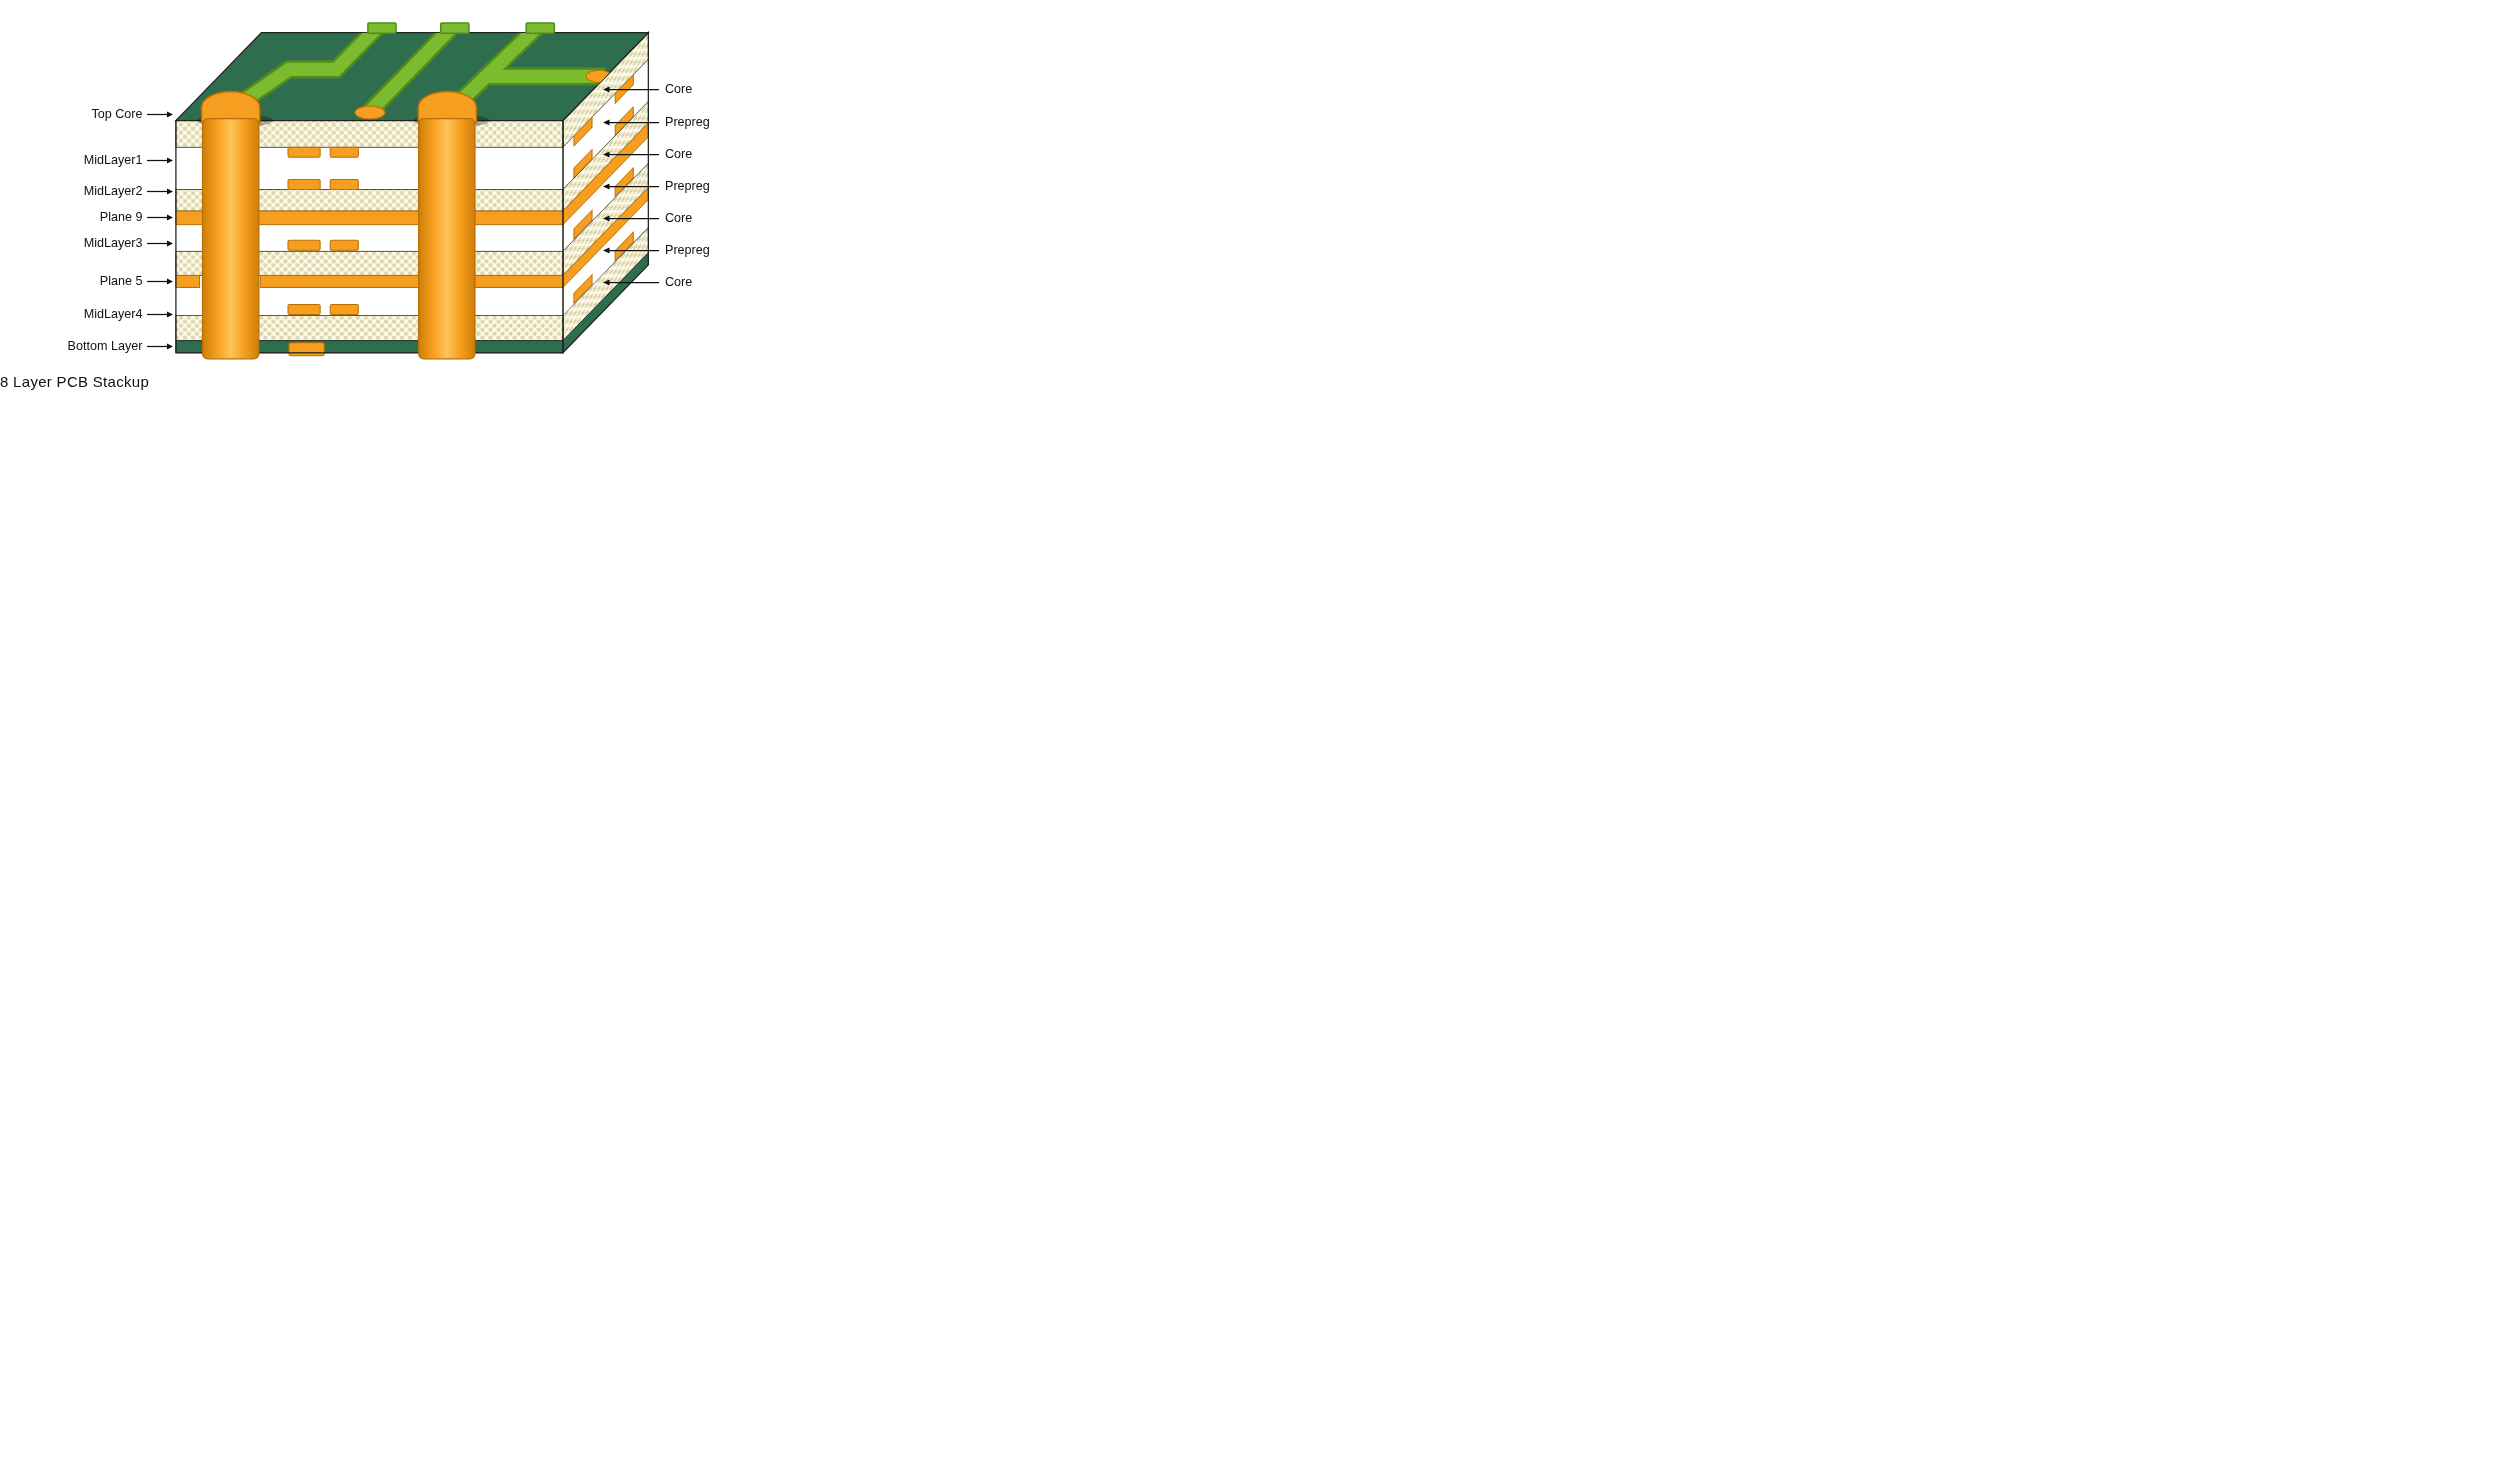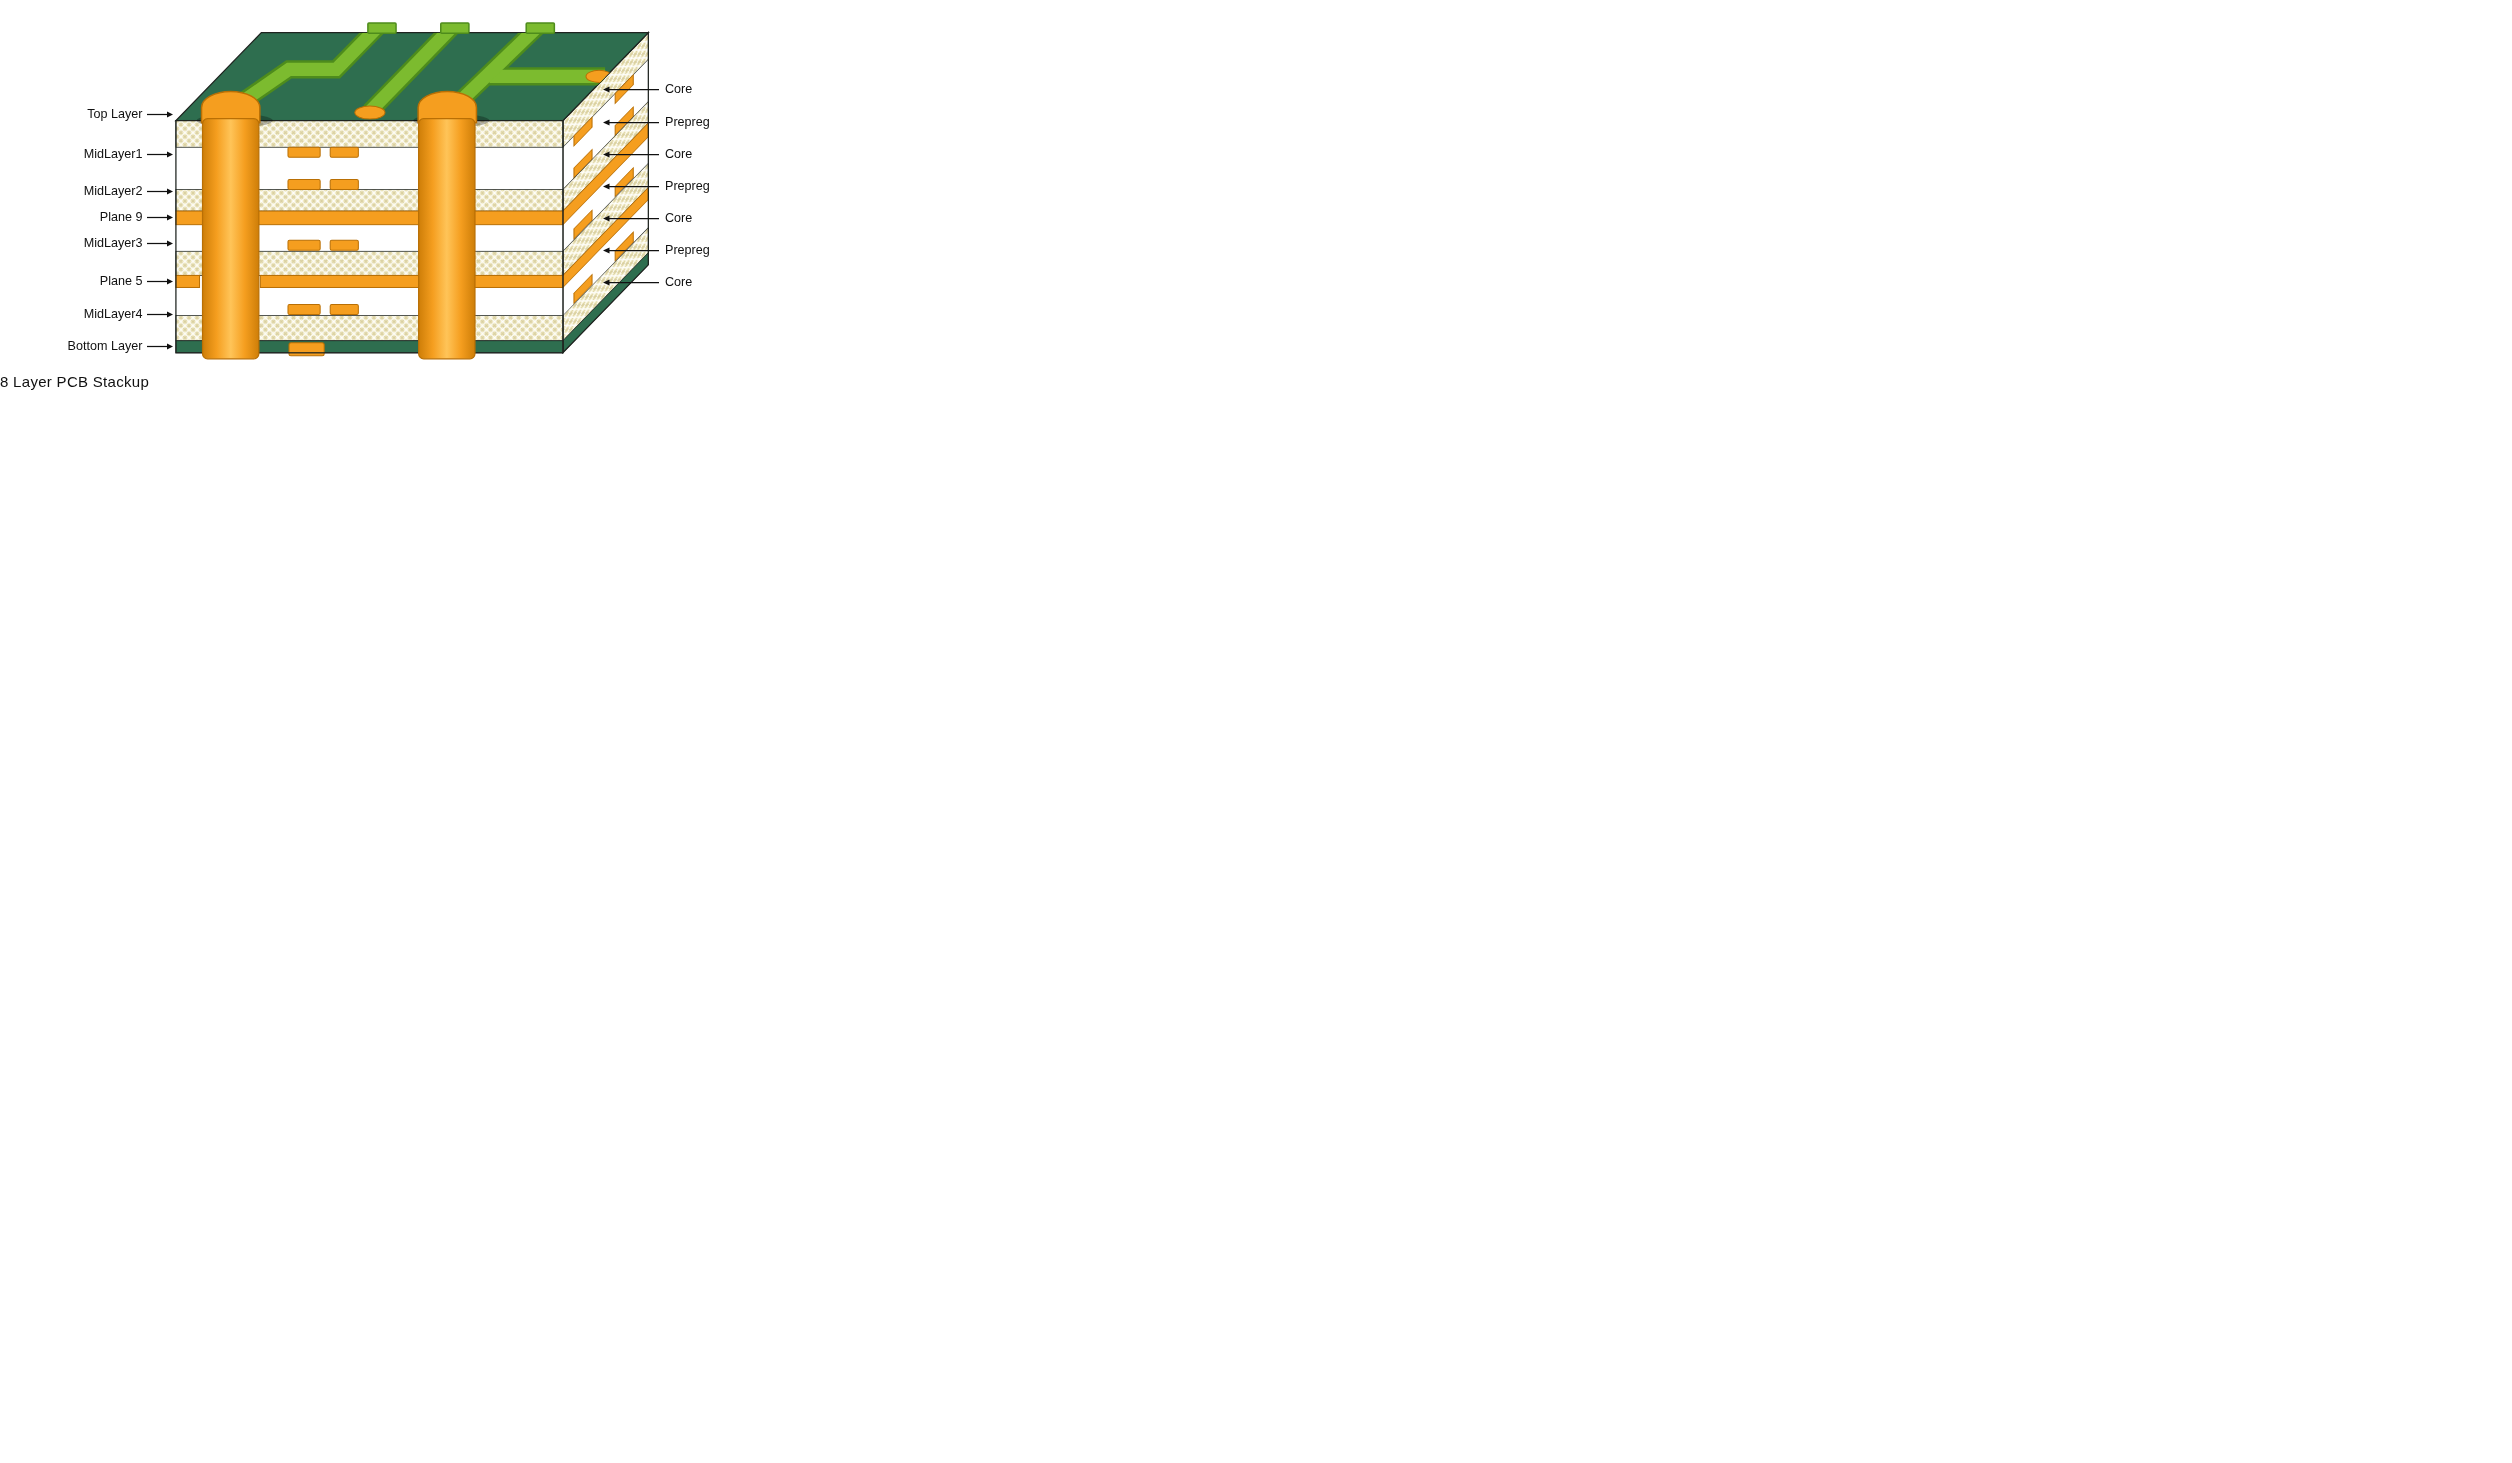--- a/index.html
+++ b/index.html
@@ -144,27 +144,27 @@
       <rect class="via-barrel" x="403" y="236" width="112" height="478" rx="10"></rect>
     </g>
     <g>
       <ellipse class="shadow" cx="898" cy="240" rx="76" ry="14"></ellipse>
       <path class="dome" d="M832,244 L832,214 A58,32 0 0 1 948,214 L948,244 Z"></path>
       <rect class="via-barrel" x="833" y="236" width="112" height="478" rx="10"></rect>
     </g>
   </svg>
 
   <div class="llabel" style="top:114px">
-    <span>Top Layer</span>
-    <svg class="arrow-r" viewBox="0 0 52 14">
-        <line x1="0" y1="7" x2="42" y2="7"></line>
-        <polygon points="40,1 52,7 40,13"></polygon>
-      </svg>
-  </div>
-  <div class="llabel" style="top:154px">
+    <span>Top Core</span>
+    <svg class="arrow-r" viewBox="0 0 52 14">
+        <line x1="0" y1="7" x2="42" y2="7"></line>
+        <polygon points="40,1 52,7 40,13"></polygon>
+      </svg>
+  </div>
+  <div class="llabel" style="top:160px">
     <span>MidLayer1</span>
     <svg class="arrow-r" viewBox="0 0 52 14">
         <line x1="0" y1="7" x2="42" y2="7"></line>
         <polygon points="40,1 52,7 40,13"></polygon>
       </svg>
   </div>
   <div class="llabel" style="top:191px">
     <span>MidLayer2</span>
     <svg class="arrow-r" viewBox="0 0 52 14">
         <line x1="0" y1="7" x2="42" y2="7"></line>

